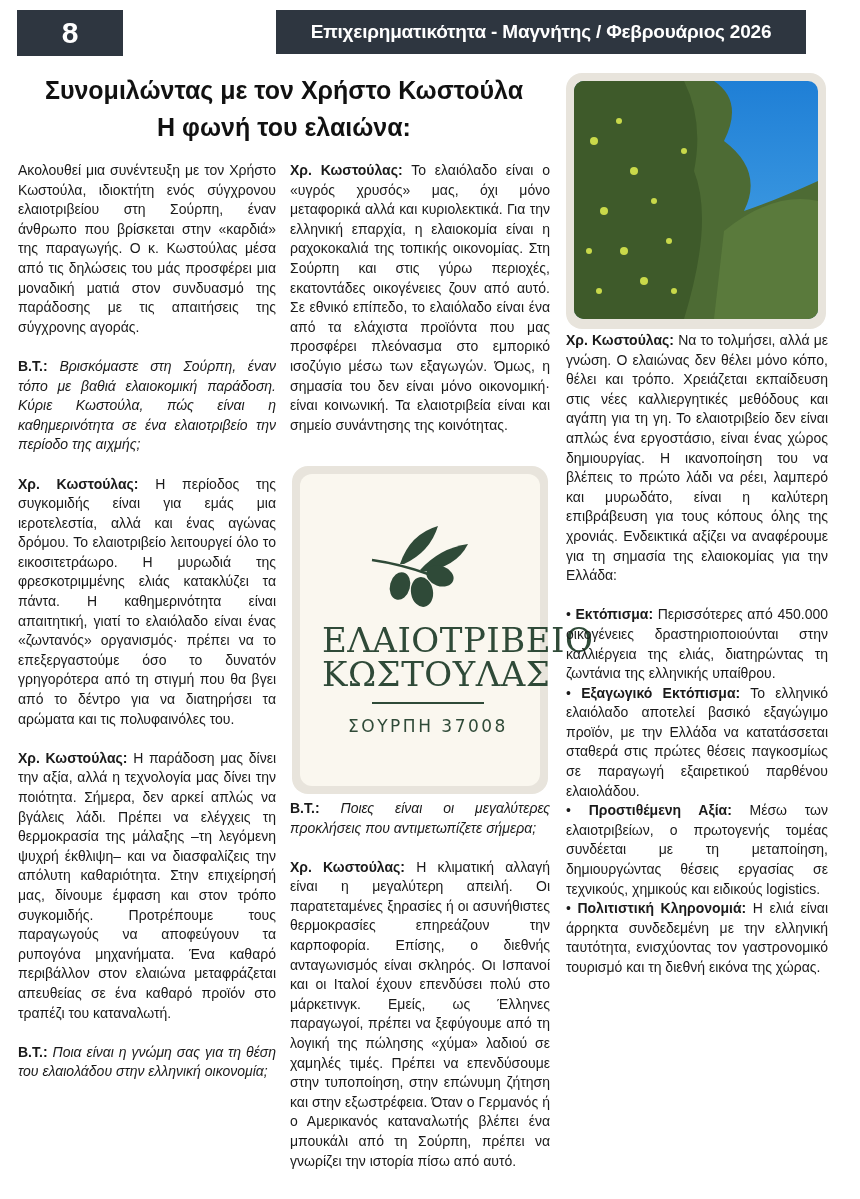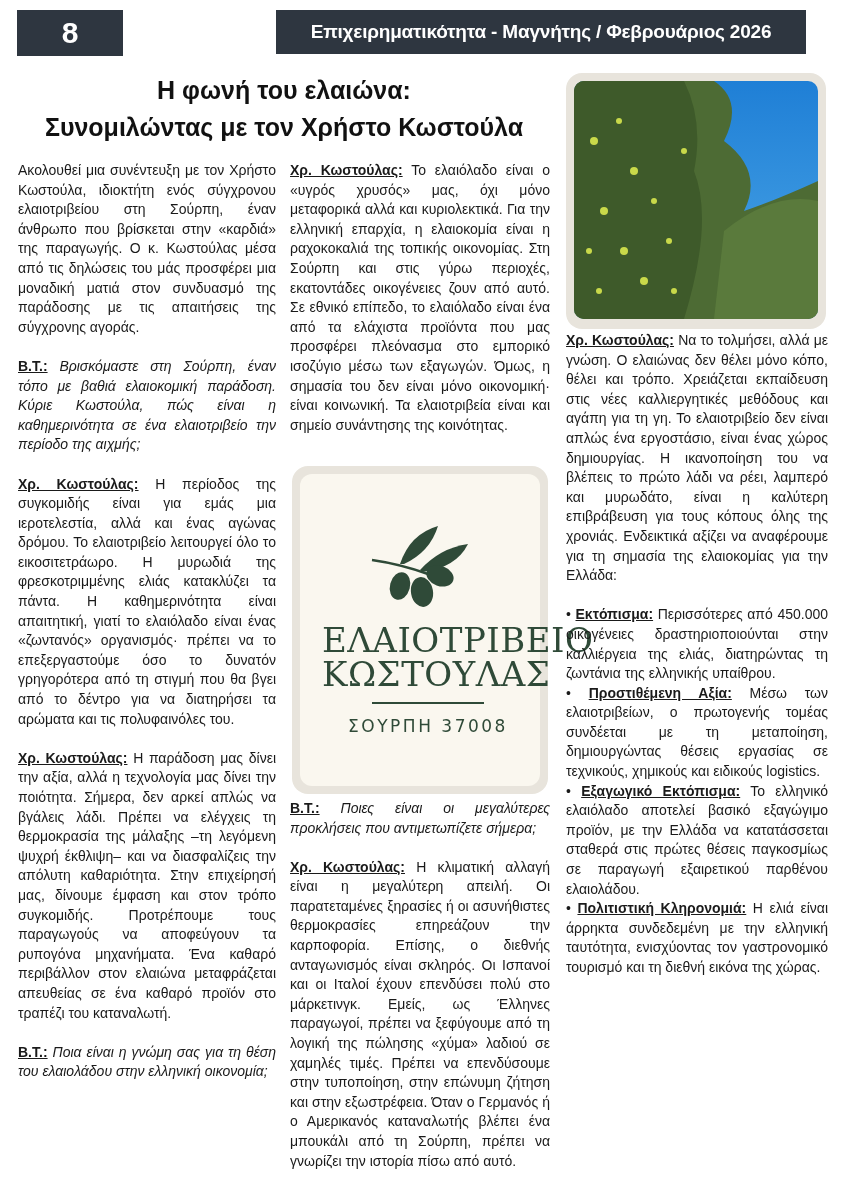--- a/index.html
+++ b/index.html
@@ -12,21 +12,21 @@
                 background:#2e3640; color:#fff; font-weight:bold; font-size:19px;
                 display:flex; align-items:center; justify-content:center; letter-spacing:-0.2px; }
   .title { position:absolute; left:14px; top:72px; width:540px; text-align:center;
            font-weight:bold; font-size:25px; line-height:37px; color:#111; }
   .col { position:absolute; font-size:14px; line-height:19.6px; text-align:justify; hyphens:manual; }
   .col p { margin:0 0 19.6px 0; }
   .col p.tight { margin-bottom:0; }
   .c1 { left:18px; top:161px; width:258px; }
   .c2 { left:290px; top:161px; width:260px; }
   .c3 { left:566px; top:331px; width:262px; }
-  .q b, .a b, .bullet b { font-weight:bold;text-decoration:underline; }
+  .q b, .a b, .bullet b { font-weight:bold; }
   .q i { font-style:italic; }
   .logo-card { position:absolute; left:292px; top:466px; width:256px; height:328px;
                background:#e8e4dc; border-radius:16px; }
   .logo-inner { position:absolute; left:8px; top:8px; right:8px; bottom:8px;
                 background:#faf7ef; border-radius:12px; text-align:center; }
   .logo-svg { position:absolute; left:70px; top:50px; }
   .logo-l1, .logo-l2 { position:absolute; left:0; right:0; font-family:"DejaVu Serif", serif;
                        color:#2f4a38; font-size:34px; letter-spacing:0.5px;padding-left:22px; }
   .logo-l1 { top:146px; }
   .logo-l2 { top:180px; }
@@ -38,22 +38,22 @@
   .photo { position:absolute; left:8px; top:8px; width:244px; height:238px; border-radius:10px; overflow:hidden;
            background:linear-gradient(180deg,#1f7fd6 0%,#3a97e0 60%,#5aa9e4 100%); }
 </style>
 </head>
 <body>
 
 <div class="page-num">8</div>
 <div class="header-bar">Επιχειρηματικότητα - Μαγνήτης / Φεβρουάριος 2026</div>
 
 <div class="title">
+  <div>Συνομιλώντας με τον Χρήστο Κωστούλα</div>
   <div>Η φωνή του ελαιώνα:</div>
-  <div>Συνομιλώντας με τον Χρήστο Κωστούλα</div>
 </div>
 
 <div class="col c1">
   <p>Ακολουθεί μια συνέντευξη με τον Χρήστο Κωστούλα, ιδιοκτήτη ενός σύγχρονου ελαιοτριβείου στη Σούρπη, έναν άνθρωπο που βρίσκεται στην «καρδιά» της παραγωγής. Ο κ. Κωστούλας μέσα από τις δηλώσεις του μάς προσφέρει μια μοναδική ματιά στον συνδυασμό της παράδοσης με τις απαιτήσεις της σύγχρονης αγοράς.</p>
   <p class="q"><b>Β.Τ.:</b> <i>Βρισκόμαστε στη Σούρπη, έναν τόπο με βαθιά ελαιοκομική παράδοση. Κύριε Κωστούλα, πώς είναι η καθημερινότητα σε ένα ελαιοτριβείο την περίοδο της αιχμής;</i></p>
   <p class="a"><b>Χρ. Κωστούλας:</b> <span>Η περίοδος της συγκομιδής είναι για εμάς μια ιεροτελεστία, αλλά και ένας αγώνας δρόμου. Το ελαιοτριβείο λειτουργεί όλο το εικοσιτετράωρο. Η μυρωδιά της φρεσκοτριμμένης ελιάς κατακλύζει τα πάντα. Η καθημερινότητα είναι απαιτητική, γιατί το ελαιόλαδο είναι ένας «ζωντανός» οργανισμός· πρέπει να το επεξεργαστούμε όσο το δυνατόν γρηγορότερα από τη στιγμή που θα βγει από το δέντρο για να διατηρήσει τα αρώματα και τις πολυφαινόλες του.</span></p>
   <p class="a"><b>Χρ. Κωστούλας:</b> <span>Η παράδοση μας δίνει την αξία, αλλά η τεχνολογία μας δίνει την ποιότητα. Σήμερα, δεν αρκεί απλώς να βγάλεις λάδι. Πρέπει να ελέγχεις τη θερμοκρασία της μάλαξης –τη λεγόμενη ψυχρή έκθλιψη– και να διασφαλίζεις την απόλυτη καθαριότητα. Στην επιχείρησή μας, δίνουμε έμφαση και στον τρόπο συγκομιδής. Προτρέπουμε τους παραγωγούς να αποφεύγουν τα ρυπογόνα μηχανήματα. Ένα καθαρό περιβάλλον στον ελαιώνα μεταφράζεται απευθείας σε ένα καθαρό προϊόν στο τραπέζι του καταναλωτή.</span></p>
   <p class="q tight"><b>Β.Τ.:</b> <i>Ποια είναι η γνώμη σας για τη θέση του ελαιολάδου στην ελληνική οικονομία;</i></p>
 </div>
 
@@ -101,16 +101,16 @@
           <circle cx="100" cy="210" r="3"></circle>
           <circle cx="15" cy="170" r="3"></circle>
       </g>
     </svg>
   </div>
 </div>
 
 <div class="col c3">
   <p class="a"><b>Χρ. Κωστούλας:</b> <span>Να το τολμήσει, αλλά με γνώση. Ο ελαιώνας δεν θέλει μόνο κόπο, θέλει και τρόπο. Χρειάζεται εκπαίδευση στις νέες καλλιεργητικές μεθόδους και αγάπη για τη γη. Το ελαιοτριβείο δεν είναι απλώς ένα εργοστάσιο, είναι ένας χώρος δημιουργίας. Η ικανοποίηση του να βλέπεις το πρώτο λάδι να ρέει, λαμπερό και μυρωδάτο, είναι η καλύτερη επιβράβευση για τους κόπους όλης της χρονιάς. Ενδεικτικά αξίζει να αναφέρουμε για τη σημασία της ελαιοκομίας για την Ελλάδα:</span></p>
   <p class="bullet tight"><span>•</span> <b>Εκτόπισμα:</b> <span>Περισσότερες από 450.000 οικογένειες δραστηριοποιούνται στην καλλιέργεια της ελιάς, διατηρώντας τη ζωντάνια της ελληνικής υπαίθρου.</span></p>
+  <p class="bullet tight"><span>•</span> <b>Εξαγωγικό Εκτόπισμα:</b> <span>Το ελληνικό ελαιόλαδο αποτελεί βασικό εξαγώγιμο προϊόν, με την Ελλάδα να κατατάσσεται σταθερά στις πρώτες θέσεις παγκοσμίως σε παραγωγή εξαιρετικού παρθένου ελαιολάδου.</span></p>
   <p class="bullet tight"><span>•</span> <b>Προστιθέμενη Αξία:</b> <span>Μέσω των ελαιοτριβείων, ο πρωτογενής τομέας συνδέεται με τη μεταποίηση, δημιουργώντας θέσεις εργασίας σε τεχνικούς, χημικούς και ειδικούς logistics.</span></p>
-  <p class="bullet tight"><span>•</span> <b>Εξαγωγικό Εκτόπισμα:</b> <span>Το ελληνικό ελαιόλαδο αποτελεί βασικό εξαγώγιμο προϊόν, με την Ελλάδα να κατατάσσεται σταθερά στις πρώτες θέσεις παγκοσμίως σε παραγωγή εξαιρετικού παρθένου ελαιολάδου.</span></p>
   <p class="bullet tight"><span>•</span> <b>Πολιτιστική Κληρονομιά:</b> <span>Η ελιά είναι άρρηκτα συνδεδεμένη με την ελληνική ταυτότητα, ενισχύοντας τον γαστρονομικό τουρισμό και τη διεθνή εικόνα της χώρας.</span></p>
 </div>
 
 </body></html>

